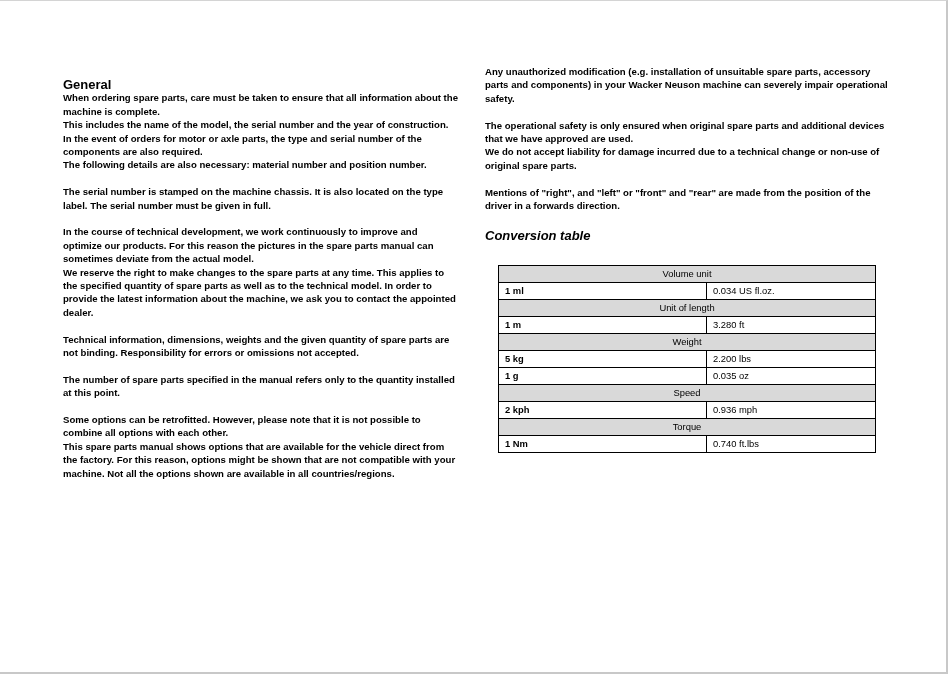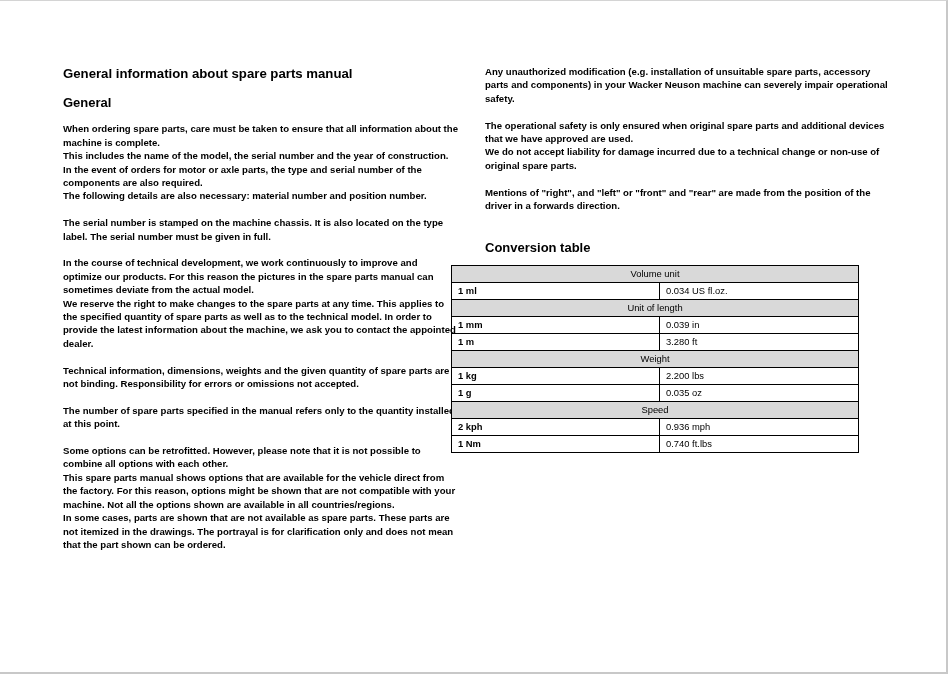--- a/index.html
+++ b/index.html
@@ -20,43 +20,42 @@
       font-size: 13.2px; font-weight: bold; margin: 0; line-height: 18px;
     }
     .section-heading {
       font-size: 13px; font-weight: bold; margin: 0; line-height: 13.4px;
     }
     .para {
       font-size: 9.6px; line-height: 13.4px; margin: 0; font-weight: bold;
     }
     .gap { height: 13.4px; }
     .left-heading { margin-top: 13px; }
-    .left-body { margin-top: 13px; }
+    .left-body { margin-top: 0; }
 
-    .conv-heading { position: absolute; left: 485px; top: 240px; }
+    .conv-heading { position: absolute; left: 485px; top: 228px; font-style: italic; }
     table.conv {
-      position: absolute; left: 451px; top: 264px; width: 408px;
+      position: absolute; left: 498px; top: 264px; width: 378px;
       border-collapse: collapse; font-size: 9.4px;
     }
     table.conv td, table.conv th {
       border: 1px solid #000; height: 16px; padding: 0 6px; line-height: 16px;
       font-weight: normal; text-align: left;
     }
     table.conv th.group {
       background: #d9d9d9; text-align: center; padding: 0;
     }
     table.conv td.from { width: 195px; font-weight: bold; }
   </style>
 </head>
 <body>
 
 <div class="page">
 
   <div class="col-left">
-    <h1 class="doc-title">General information about spare parts manual</h1>
     <h2 class="section-heading left-heading">General</h2>
 
     <div class="left-body">
       <p class="para">When ordering spare parts, care must be taken to ensure that all information about the machine is complete.</p>
       <p class="para">This includes the name of the model, the serial number and the year of construction.</p>
       <p class="para">In the event of orders for motor or axle parts, the type and serial number of the components are also required.</p>
       <p class="para">The following details are also necessary: material number and position number.</p>
       <div class="gap"></div>
 
       <p class="para">The serial number is stamped on the machine chassis. It is also located on the type label. The serial number must be given in full.</p>
@@ -67,21 +66,20 @@
       <div class="gap"></div>
 
       <p class="para">Technical information, dimensions, weights and the given quantity of spare parts are not binding. Responsibility for errors or omissions not accepted.</p>
       <div class="gap"></div>
 
       <p class="para">The number of spare parts specified in the manual refers only to the quantity installed at this point.</p>
       <div class="gap"></div>
 
       <p class="para">Some options can be retrofitted. However, please note that it is not possible to combine all options with each other.</p>
       <p class="para">This spare parts manual shows options that are available for the vehicle direct from the factory. For this reason, options might be shown that are not compatible with your machine. Not all the options shown are available in all countries/regions.</p>
-      <p class="para">In some cases, parts are shown that are not available as spare parts. These parts are not itemized in the drawings. The portrayal is for clarification only and does not mean that the part shown can be ordered.</p>
     </div>
   </div>
 
   <div class="col-right">
     <p class="para">Any unauthorized modification (e.g. installation of unsuitable spare parts, accessory parts and components) in your Wacker Neuson machine can severely impair operational safety.</p>
     <div class="gap"></div>
     <p class="para">The operational safety is only ensured when original spare parts and additional devices that we have approved are used.</p>
     <p class="para">We do not accept liability for damage incurred due to a technical change or non-use of original spare parts.</p>
     <div class="gap"></div>
     <p class="para">Mentions of "right", and "left" or "front" and "rear" are made from the position of the driver in a forwards direction.</p>
@@ -96,48 +94,47 @@
       </tr>
       <tr>
         <td class="from">1 ml</td>
         <td>0.034 US fl.oz.</td>
       </tr>
 
       <tr>
         <th class="group" colspan="2">Unit of length</th>
       </tr>
       <tr>
-        <td class="from">1 mm</td>
-        <td>0.039 in</td>
-      </tr>
-      <tr>
         <td class="from">1 m</td>
         <td>3.280 ft</td>
       </tr>
 
       <tr>
         <th class="group" colspan="2">Weight</th>
       </tr>
       <tr>
-        <td class="from">1 kg</td>
+        <td class="from">5 kg</td>
         <td>2.200 lbs</td>
       </tr>
       <tr>
         <td class="from">1 g</td>
         <td>0.035 oz</td>
       </tr>
 
       <tr>
         <th class="group" colspan="2">Speed</th>
       </tr>
       <tr>
         <td class="from">2 kph</td>
         <td>0.936 mph</td>
       </tr>
 
       <tr>
+        <th class="group" colspan="2">Torque</th>
+      </tr>
+      <tr>
         <td class="from">1 Nm</td>
         <td>0.740 ft.lbs</td>
       </tr>
     </tbody>
   </table>
 
 </div>
 
 </body></html>

